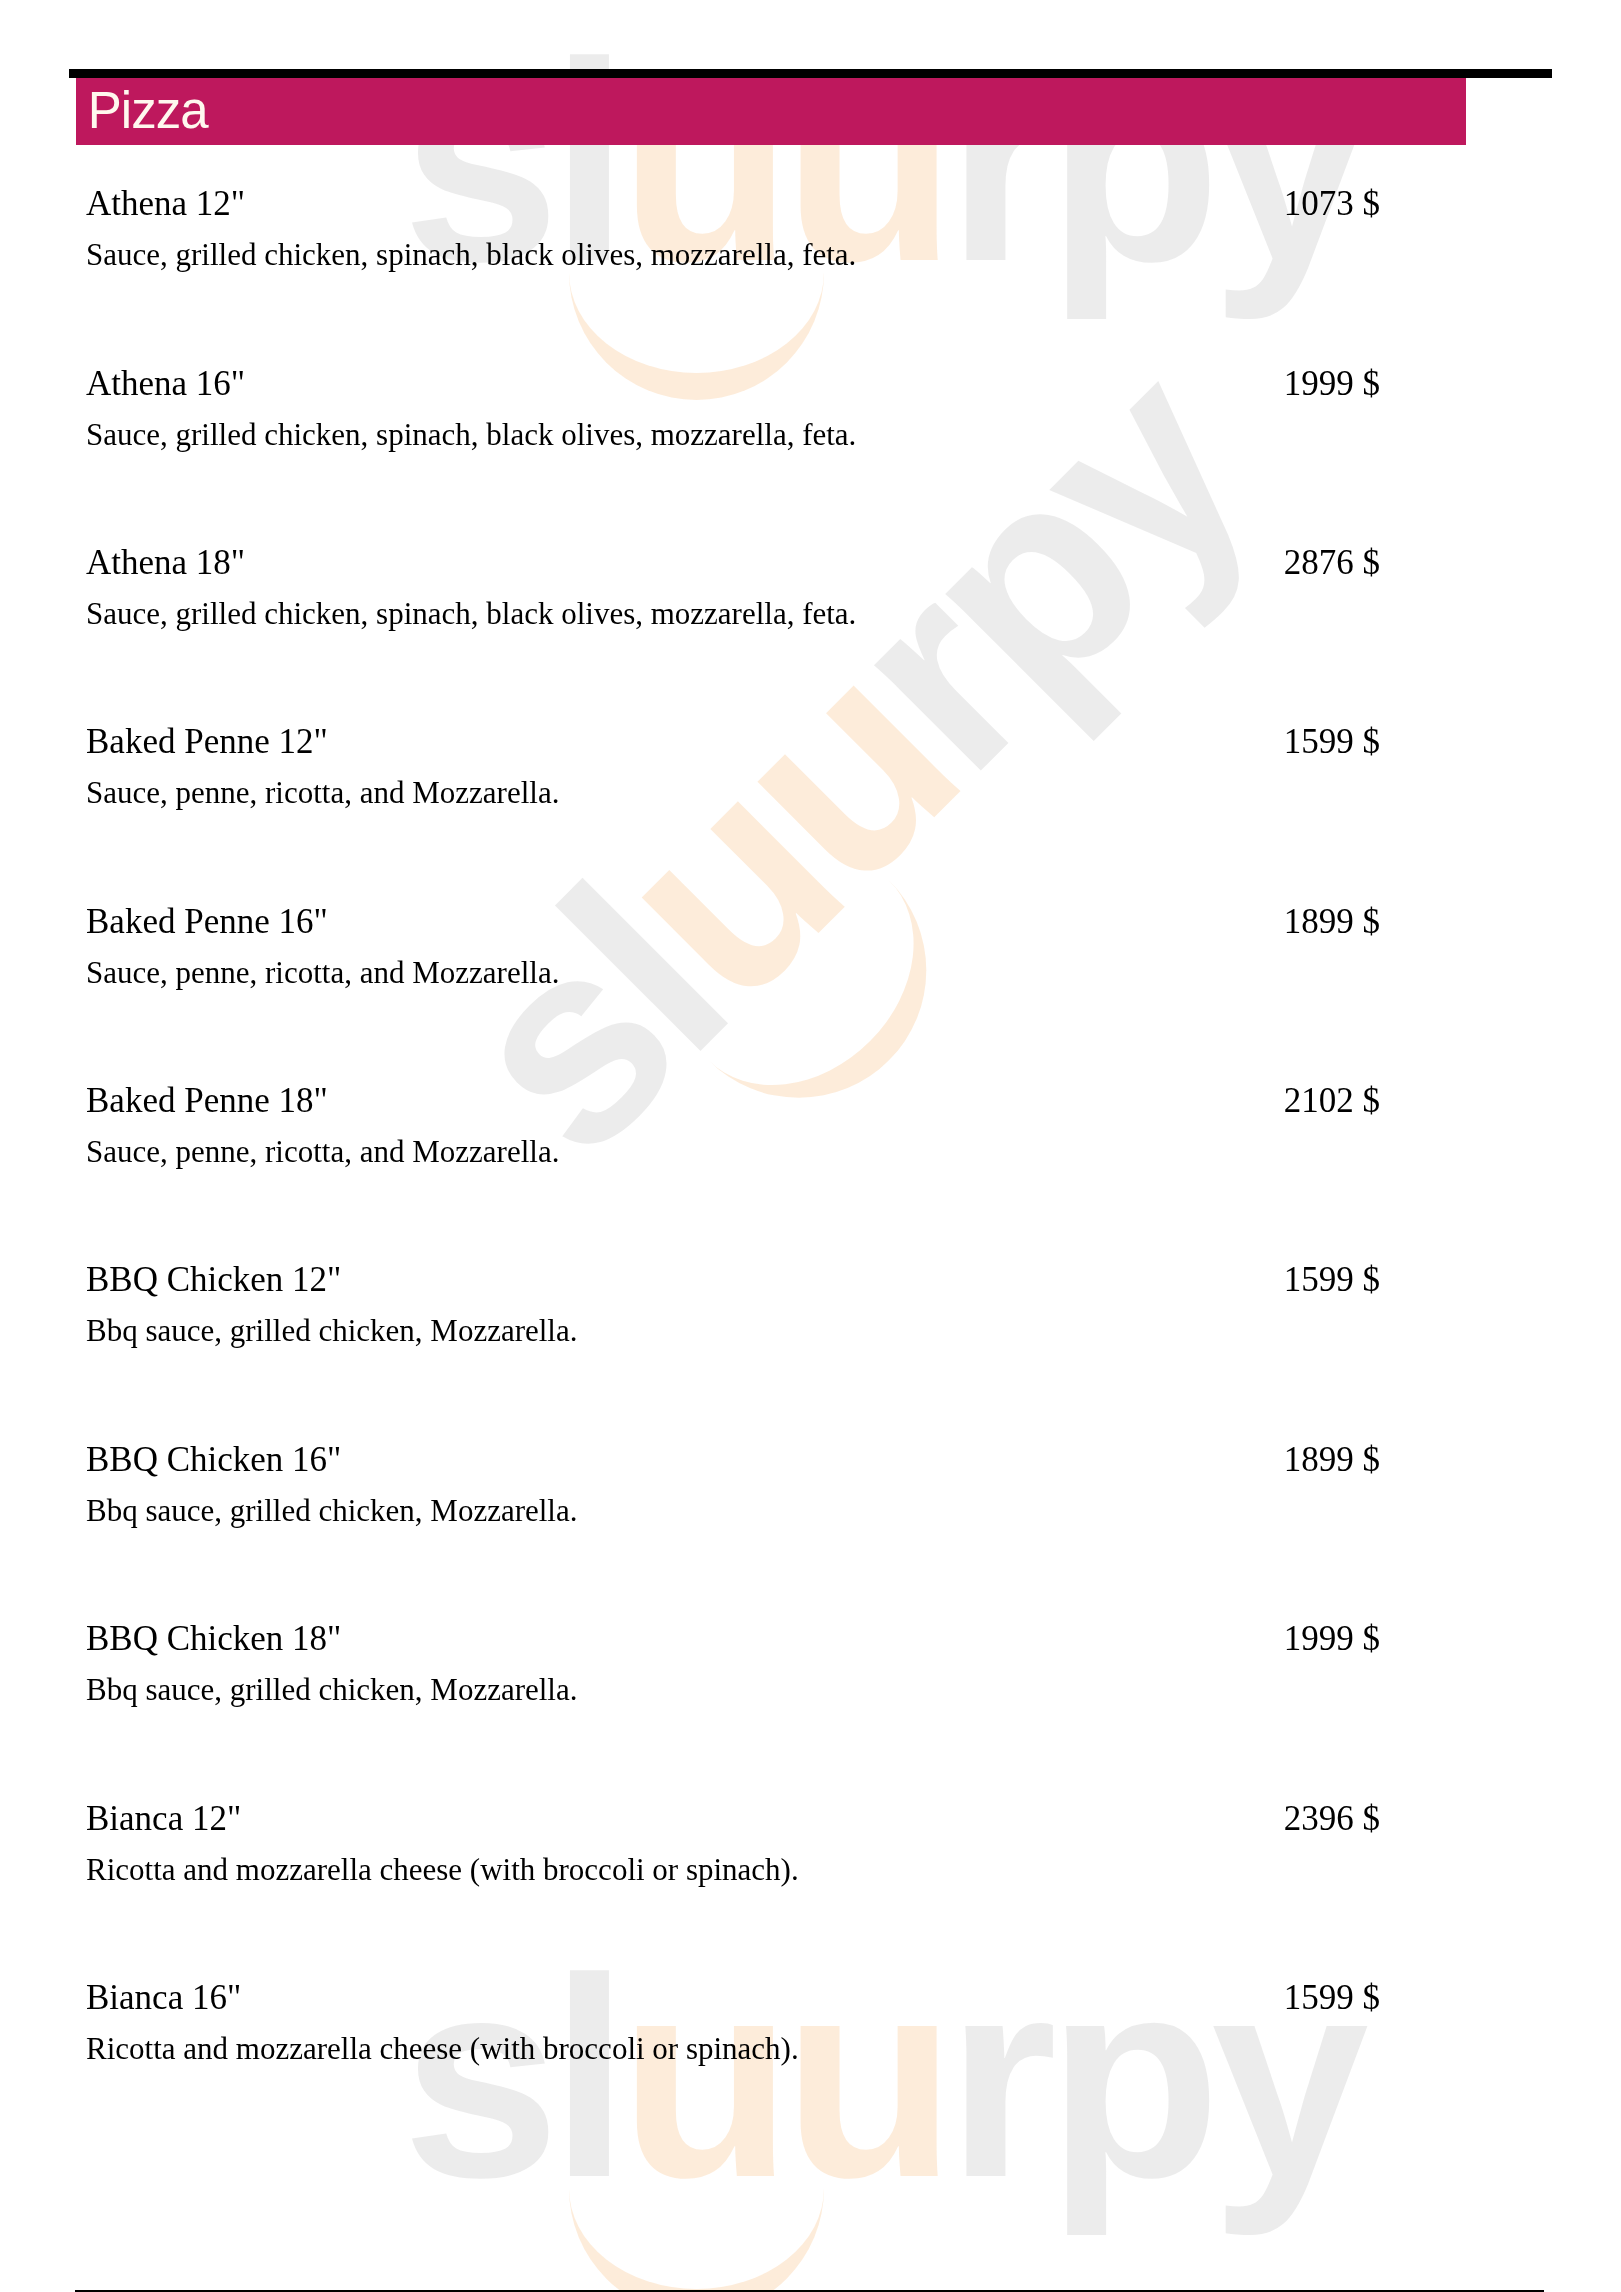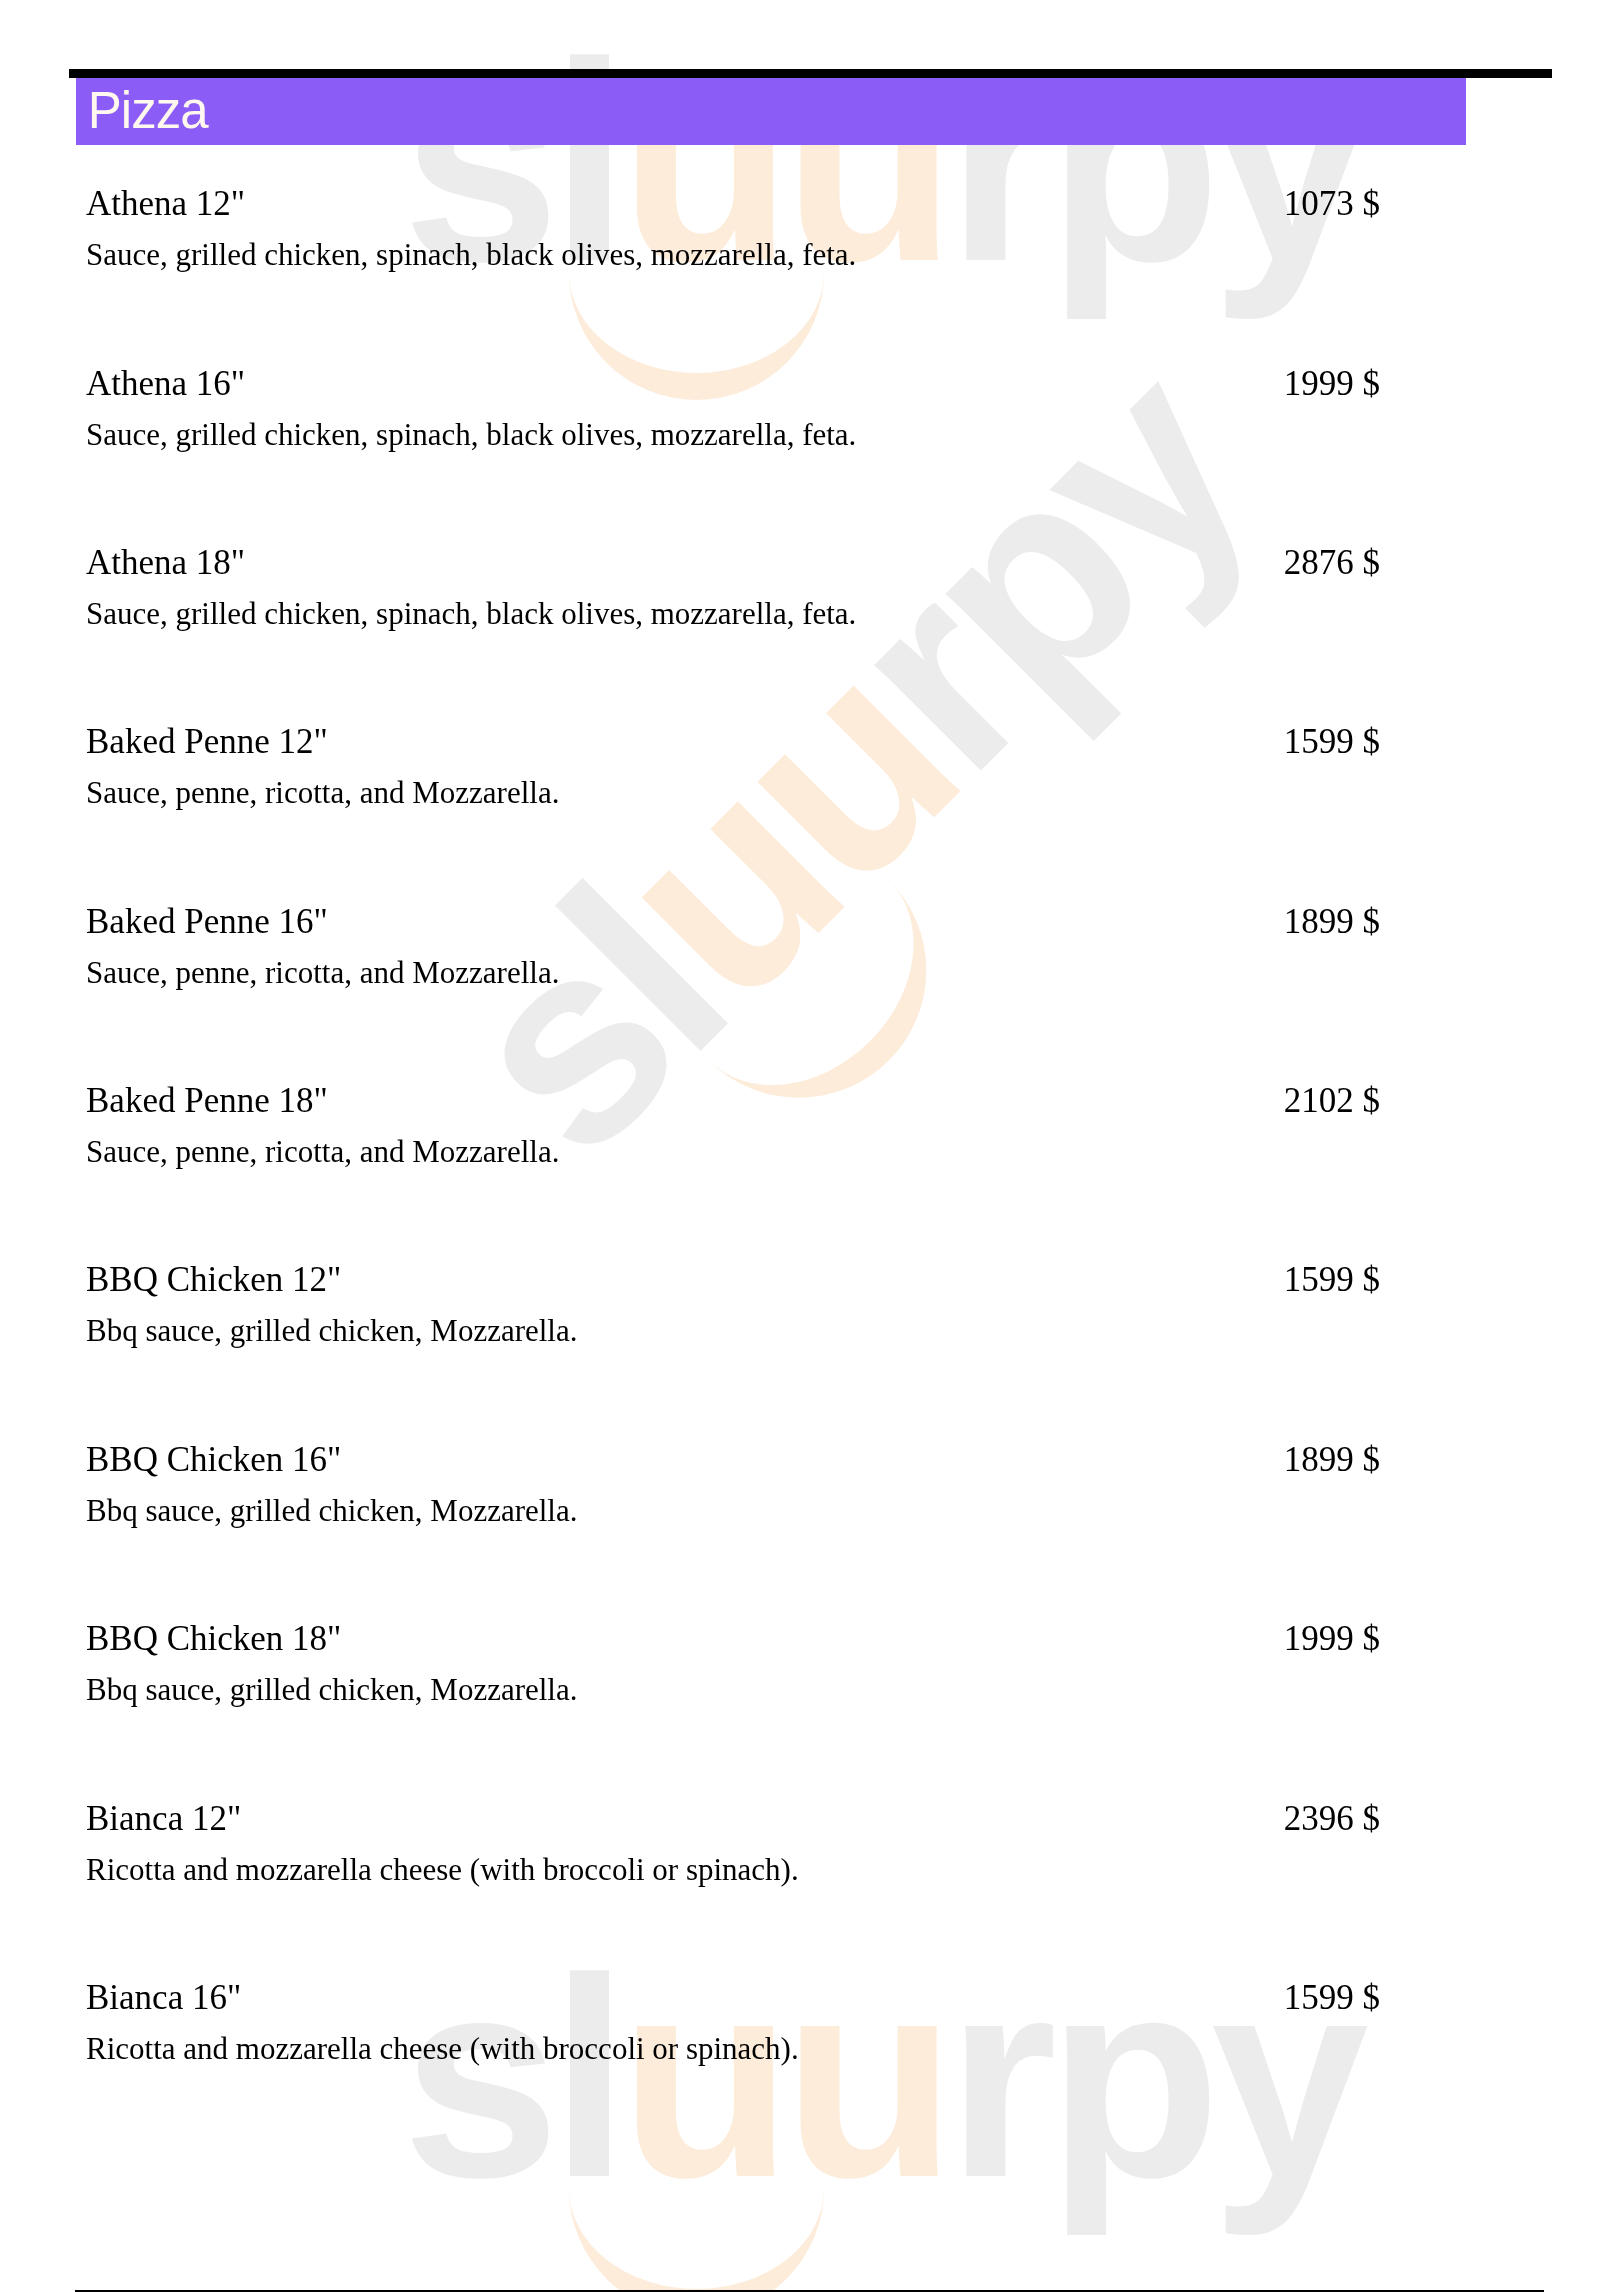--- a/index.html
+++ b/index.html
@@ -129,21 +129,21 @@
 </div>
 
 <div class="watermark" style="left:402px; top:1936px;">
   <div class="wm-text">
     <span class="wm-gray">sl</span><span class="wm-orange">uu</span><span class="wm-gray">rpy</span>
   </div>
   <div class="wm-swirl" style="left:167px; top:196px;"></div>
 </div>
 
 <div class="top-rule"></div>
-<div class="section-header" style="background: #8b5cf6;">
+<div class="section-header" style="background: #be185d;">
   <span class="section-title" style="color: rgb(255, 248, 238);">Pizza</span>
 </div>
 
 <div class="menu-list">
   <div class="menu-item" style="top:184px;">
     <span class="item-name">Athena 12"</span>
     <span class="item-price">1073 $</span>
     <span class="item-desc">Sauce, grilled chicken, spinach, black olives, mozzarella, feta.</span>
   </div>
   <div class="menu-item" style="top:364px;">

